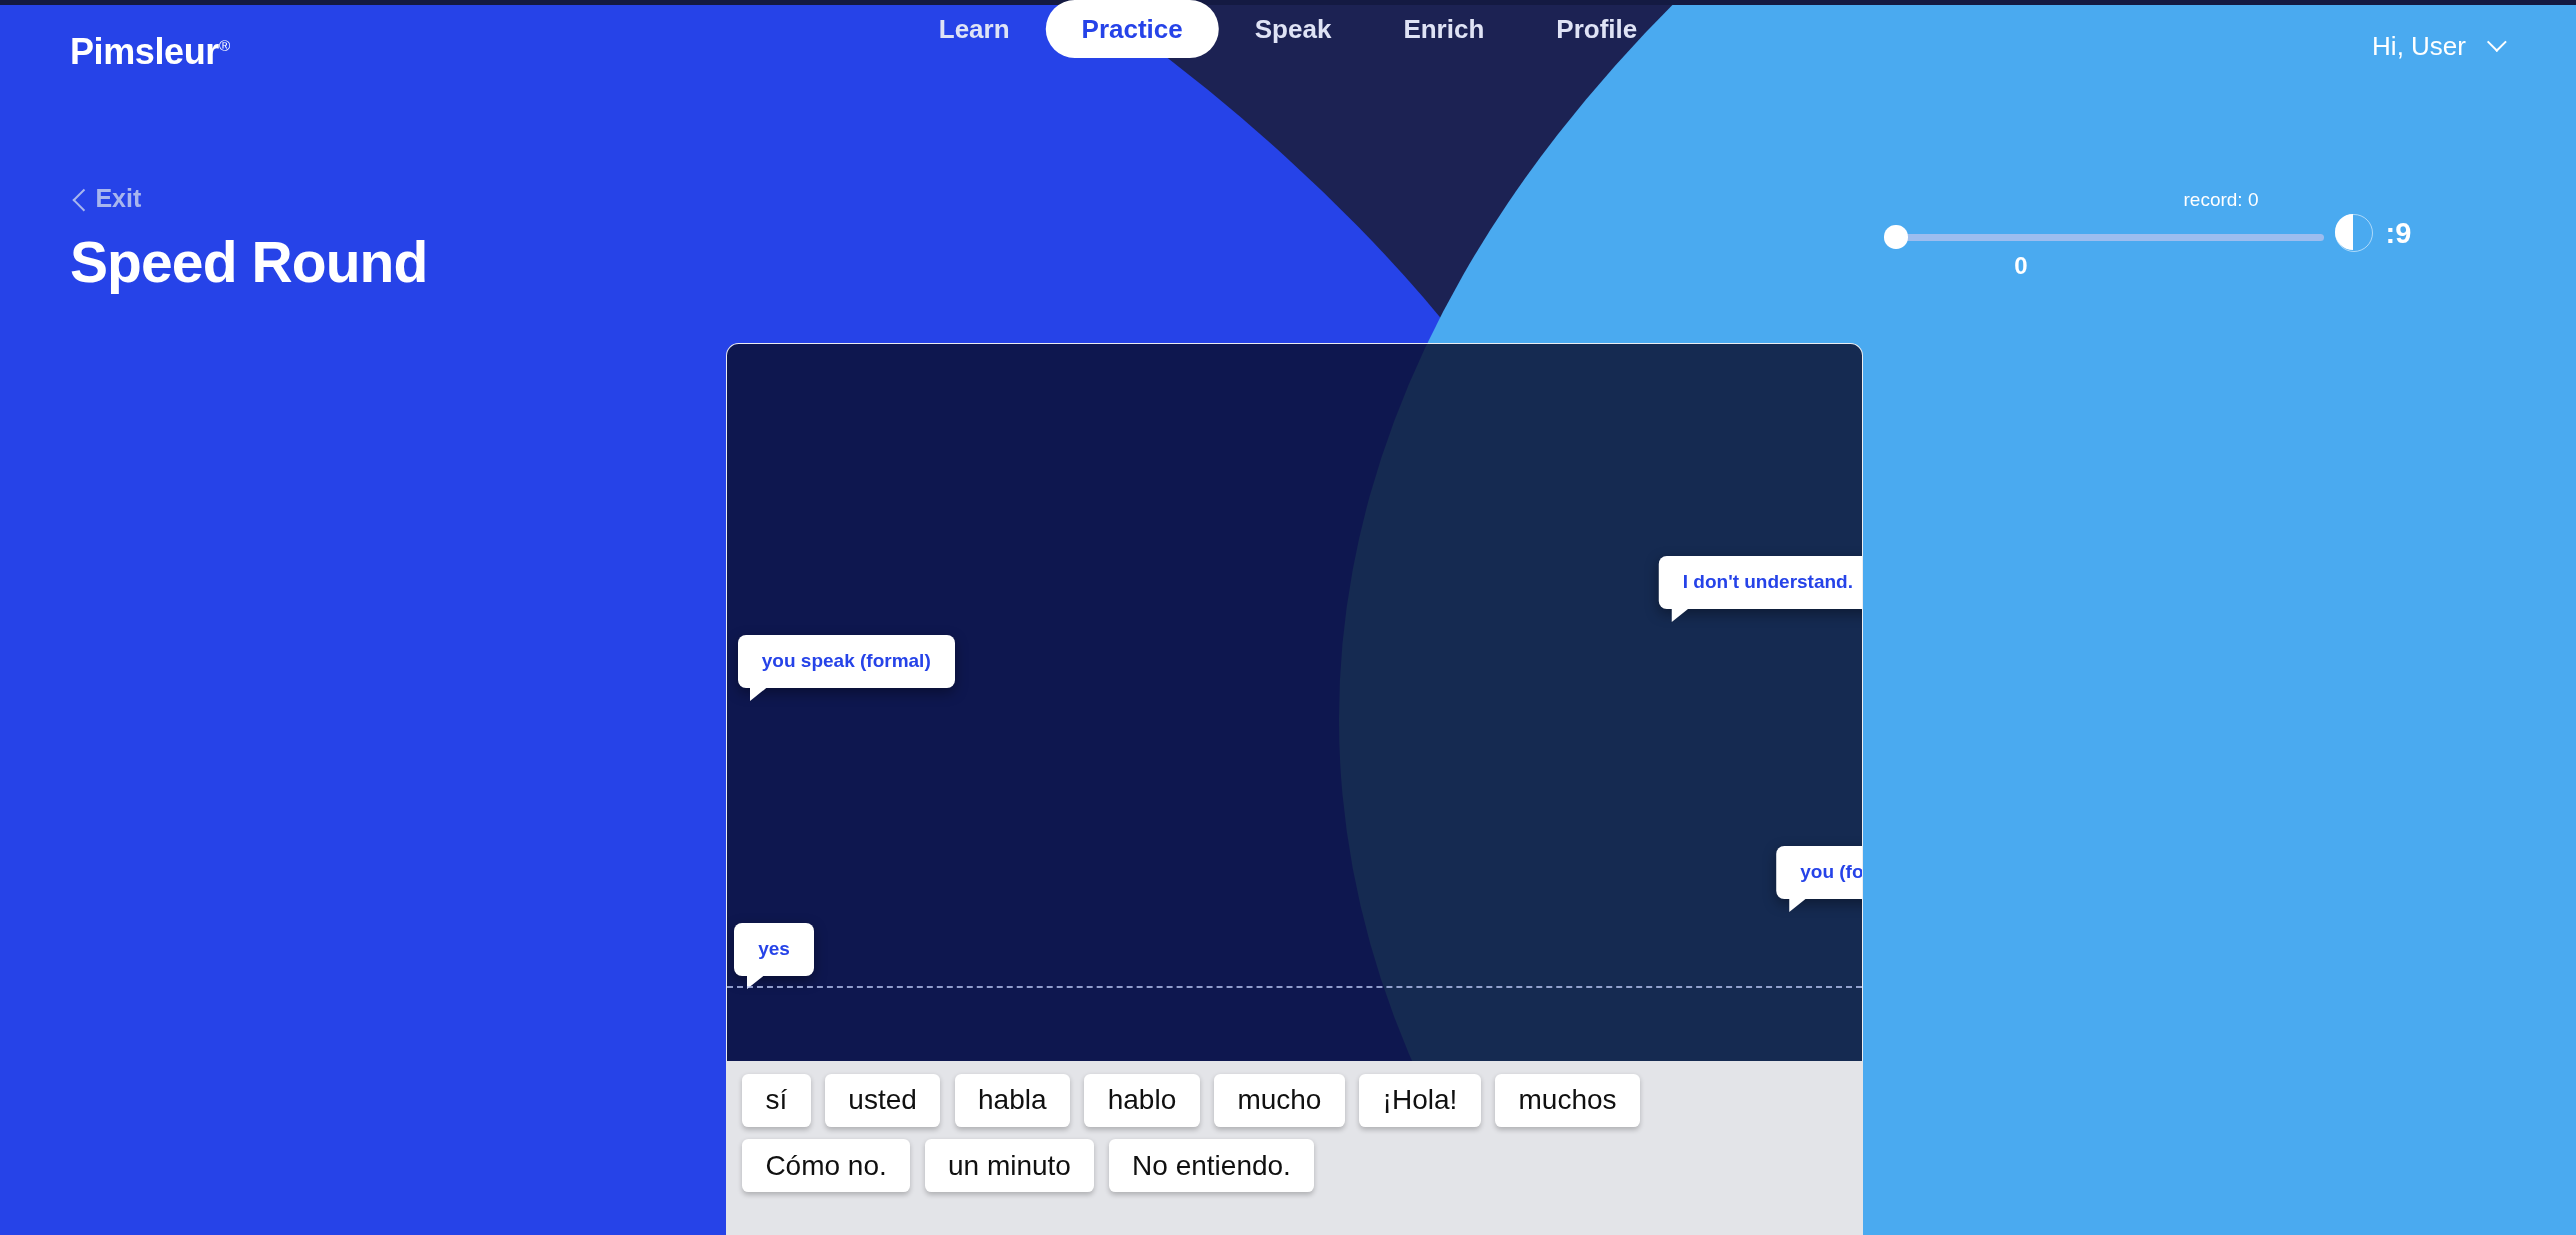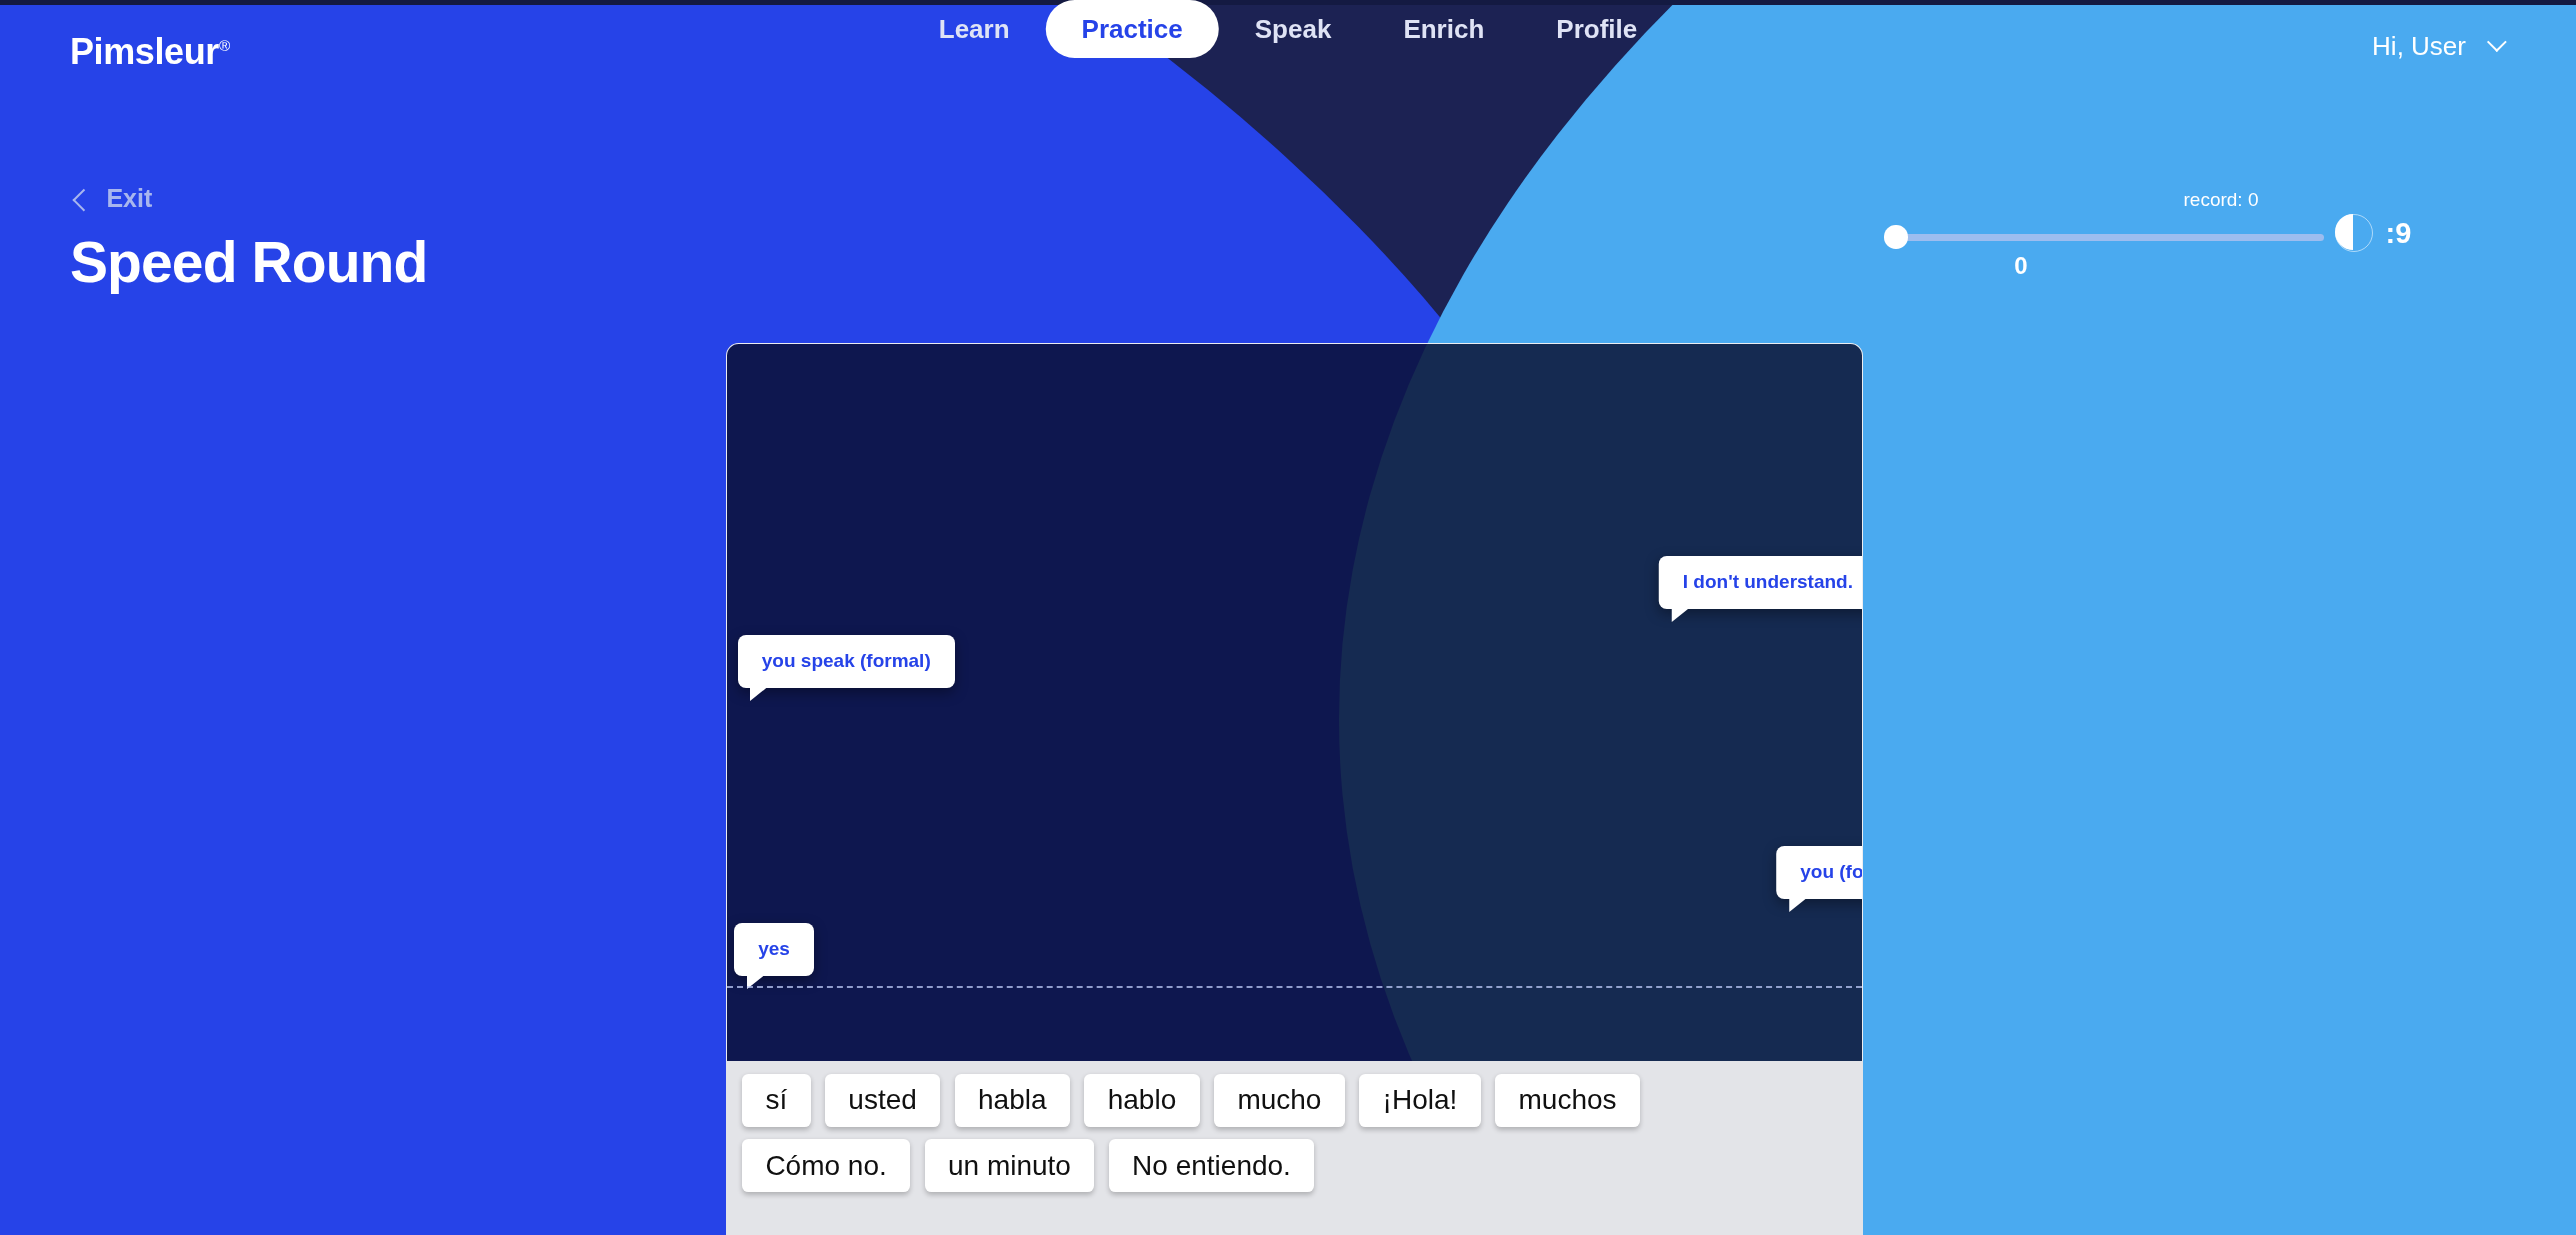--- a/index.html
+++ b/index.html
@@ -29,21 +29,21 @@
   .nav-item.active{ background:#ffffff; color:#2643e8; }
   .user{ position:absolute; right:70px; top:31px; color:#ffffff; font-size:26px; display:flex;
          align-items:center; gap:24px; cursor:pointer; }
   .chev{ display:inline-block; width:16px; height:16px; position:relative; top:-3.6px;}
   .chev::before{ content:""; position:absolute; left:0; top:0; width:11.7px; height:11.7px;
         border-right:2.7px solid #ffffff; border-bottom:2.7px solid #ffffff;
         transform:rotate(45deg); }
 
   
   .exit{ position:absolute; left:72px; top:184px; color:#a8b6ee; font-size:25px; font-weight:700;
-         display:flex; align-items:center; gap:20px; z-index:20; cursor:pointer;}
+         display:flex; align-items:center; gap:9px; z-index:20; cursor:pointer;}
   .exit .arrow{ display:inline-block; width:14.4px; height:14.4px; position:relative; }
   .exit .arrow::before{ content:""; position:absolute; left:3.6px; top:0.9px; width:13.5px; height:13.5px;
         border-left:2.7px solid #a8b6ee; border-bottom:2.7px solid #a8b6ee; transform:rotate(45deg); }
   .page-title{ position:absolute; left:70px; top:229px; color:#ffffff; font-size:57px;
                font-weight:700; letter-spacing:-0.9px; z-index:20; }
 
   
   .ctrls{ position:absolute; right:79px; top:189px; z-index:20; height:99px; width:611px; }
   .slider{ position:absolute; left:0px; top:40px; width:438px; height:16px; cursor:pointer;}
   .slider .track{ position:absolute; left:7.2px; top:5.4px; width:431px; height:6.3px;

